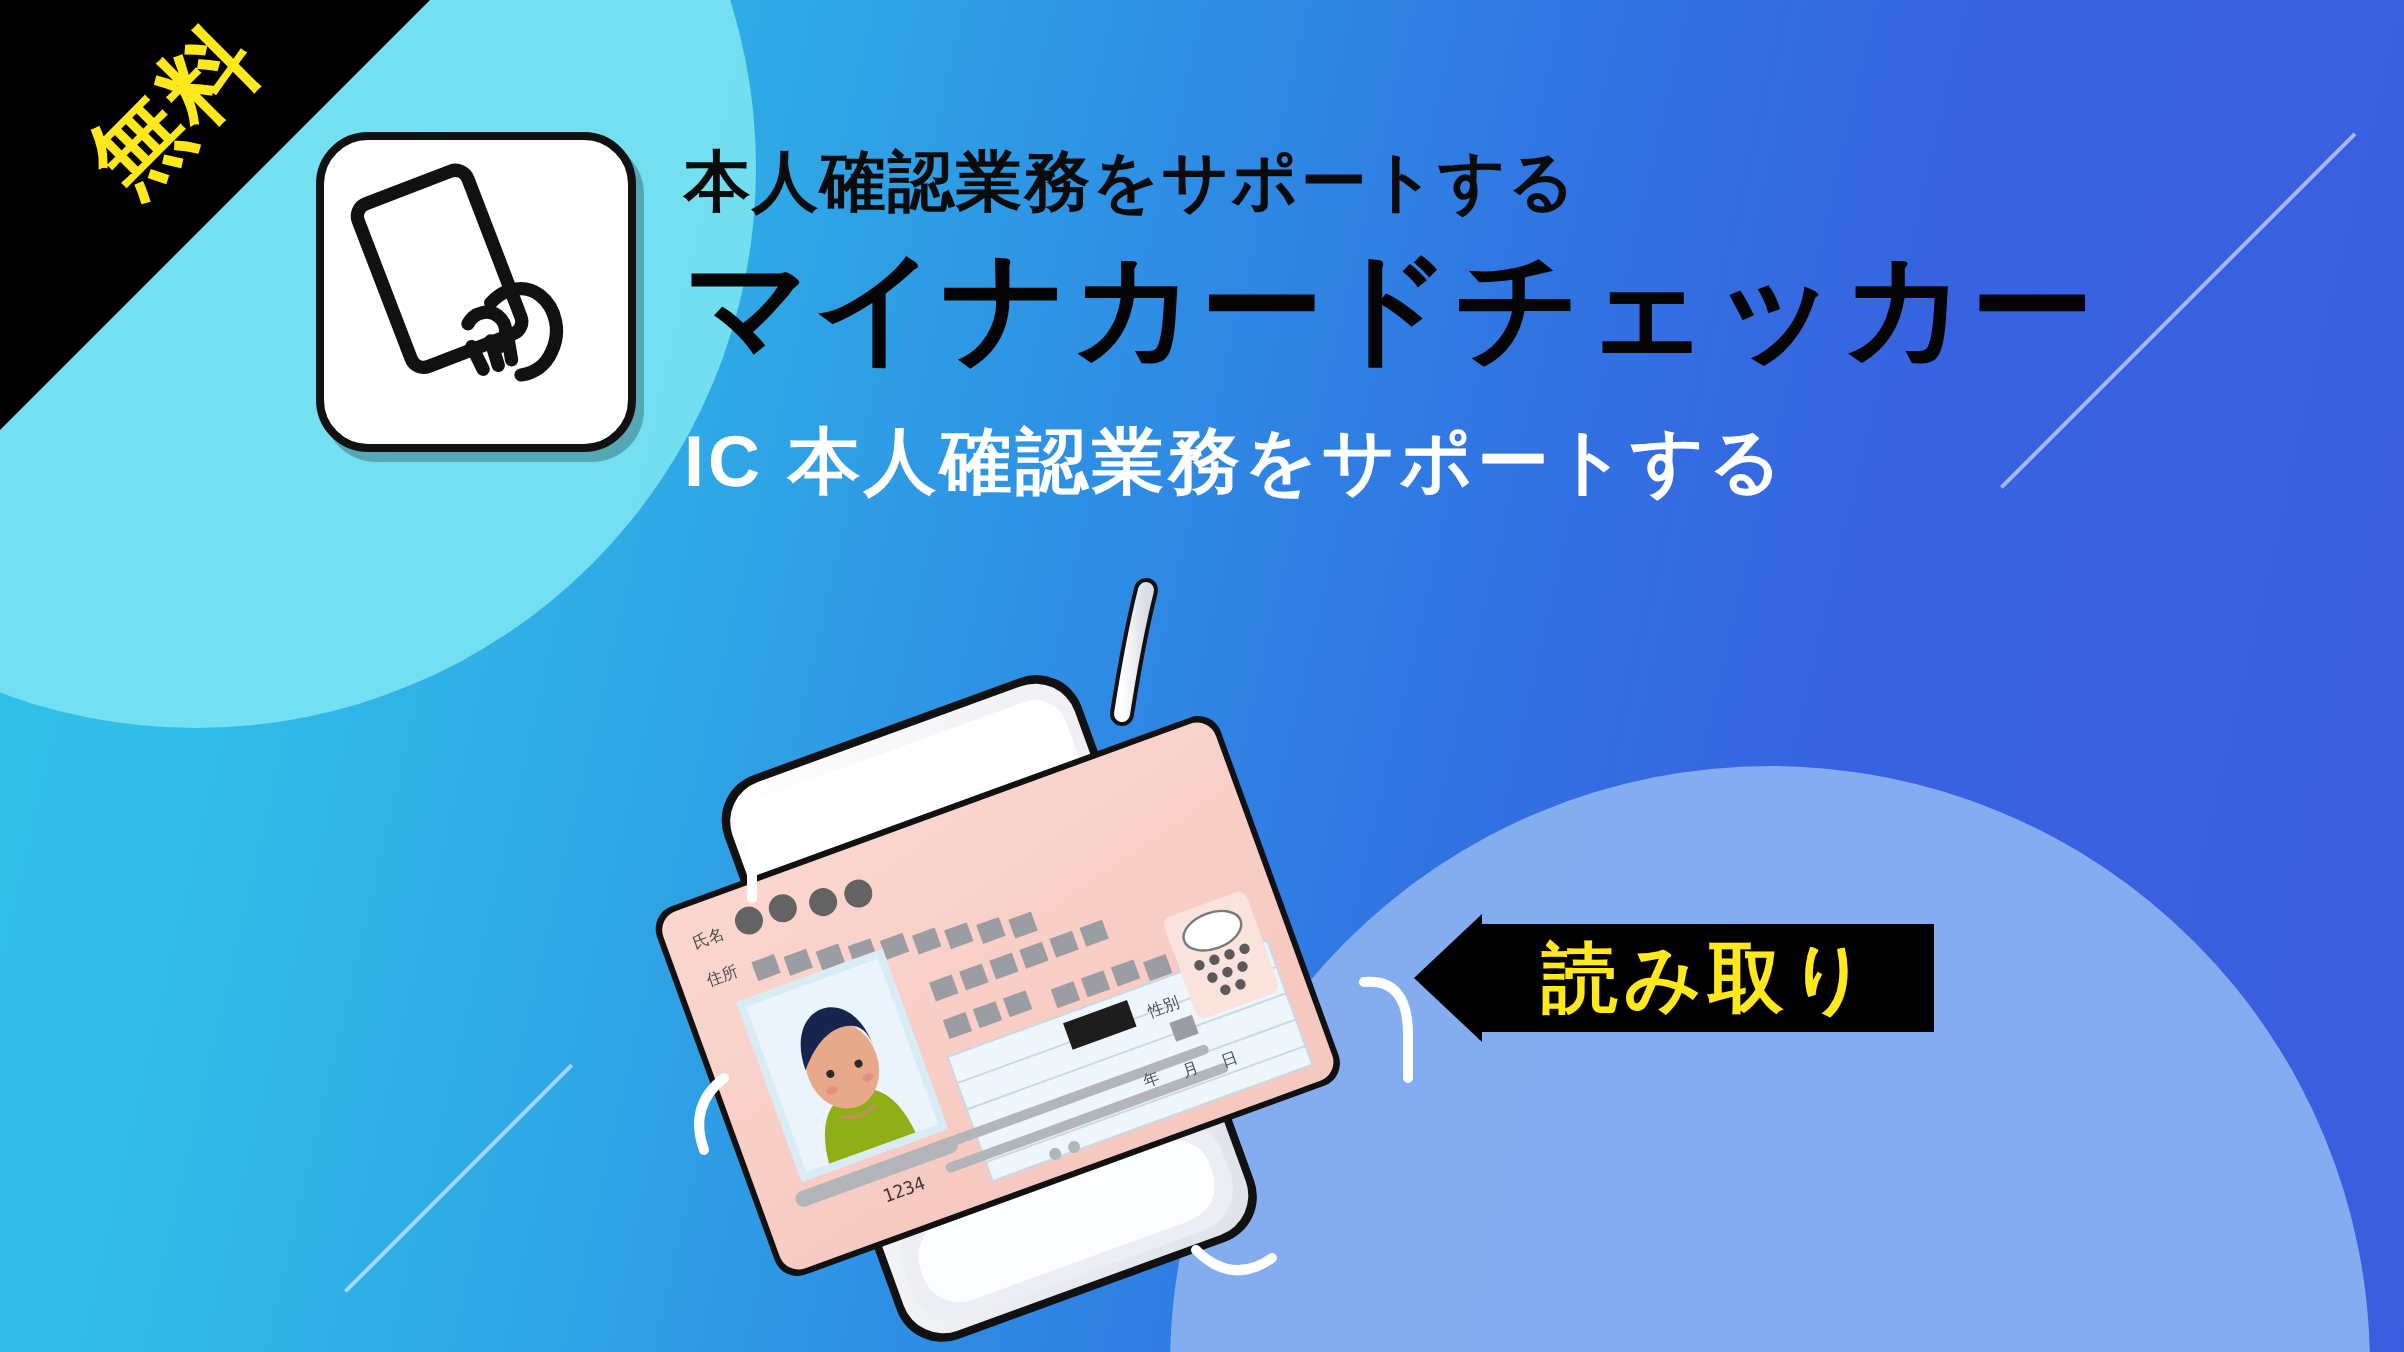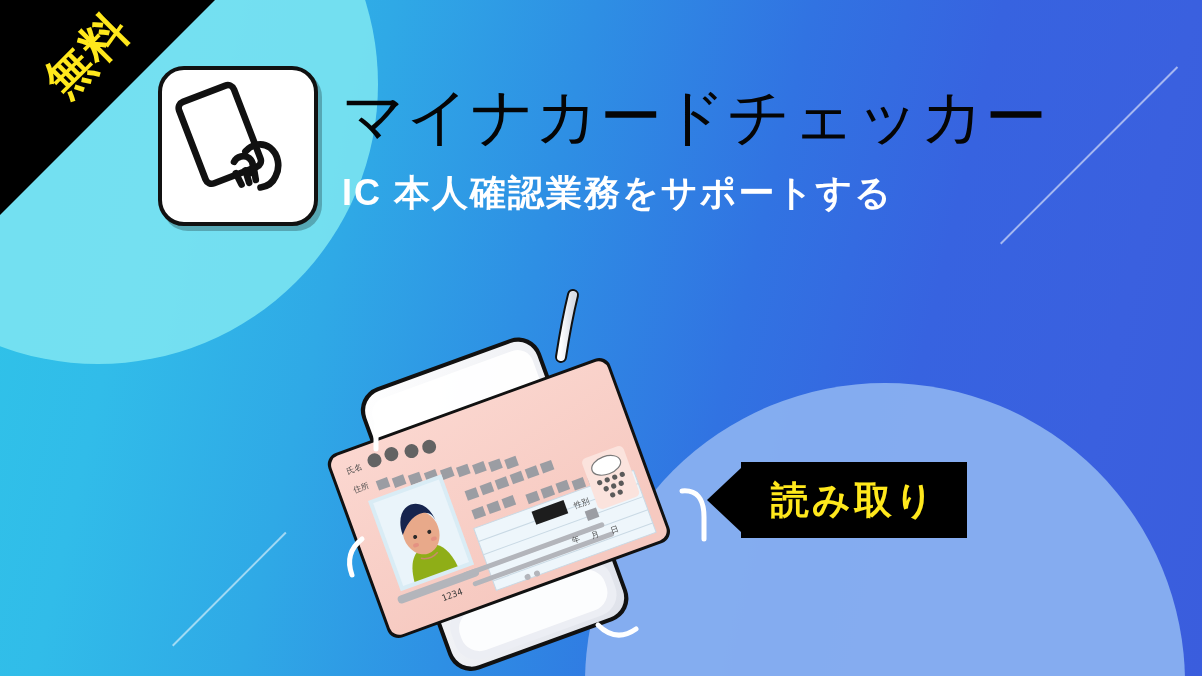--- a/index.html
+++ b/index.html
@@ -52,30 +52,30 @@
     width:152px;height:152px;background:#fff;border:4px solid #111;
     border-radius:26px;box-shadow:4px 5px 0 rgba(0,0,0,.25);
     flex:0 0 auto;
   }
   #header-text{margin-left:24px;padding-top:6px;}
   #lead{
     font-size:33px;font-weight:700;color:#0b0b0b;letter-spacing:1px;
     line-height:1.15;white-space:nowrap;
   }
   #title{
-    font-size:62px;font-weight:400;color:#050505;letter-spacing:1px;
+    font-size:62px;font-weight:700;color:#050505;letter-spacing:1px;
     line-height:1.12;margin-top:10px;white-space:nowrap;
   }
   #subtitle{
     font-size:36px;font-weight:600;color:#ffffff;letter-spacing:2px;
     margin-top:18px;white-space:nowrap;
   }
 
   
-  #callout{position:absolute;left:707px;top:462px;height:76px;display:flex;align-items:stretch;}
+  #callout{position:absolute;left:707px;top:462px;height:54px;display:flex;align-items:stretch;}
   #callout .arrow{
     width:0;height:0;align-self:center;
     border-top:32px solid transparent;border-bottom:32px solid transparent;
     border-right:34px solid #000;
   }
   #callout .box{
     background:#000;color:#ffe81c;display:flex;align-items:center;
     padding:0 30px;font-size:38px;font-weight:700;letter-spacing:3px;
     font-family:"DejaVu Sans","Liberation Sans",sans-serif;
   }
@@ -108,20 +108,21 @@
           <path d="M88 86c7-8 18-10 26-4 9 7 11 20 6 30-3 7-9 11-16 12"></path>
           <path d="M76 97c3-6 11-8 16-4 5 4 5 11 1 16"></path>
           <path d="M78 109l6 12"></path>
           <path d="M88 106l4 13"></path>
           <path d="M97 104l2 12"></path>
         </g>
       </svg>
     </div>
 
     <div id="header-text">
+      <div id="lead">本人確認業務をサポートする</div>
       <div id="title">マイナカードチェッカー</div>
       <div id="subtitle">IC 本人確認業務をサポートする</div>
     </div>
   </div>
 
   <div id="illustration">
     <svg viewBox="0 0 420 380" aria-hidden="true">
       <defs>
         <linearGradient id="gBody" x1="0" y1="0" x2="1" y2="1">
           <stop offset="0" stop-color="#ffffff"></stop>

